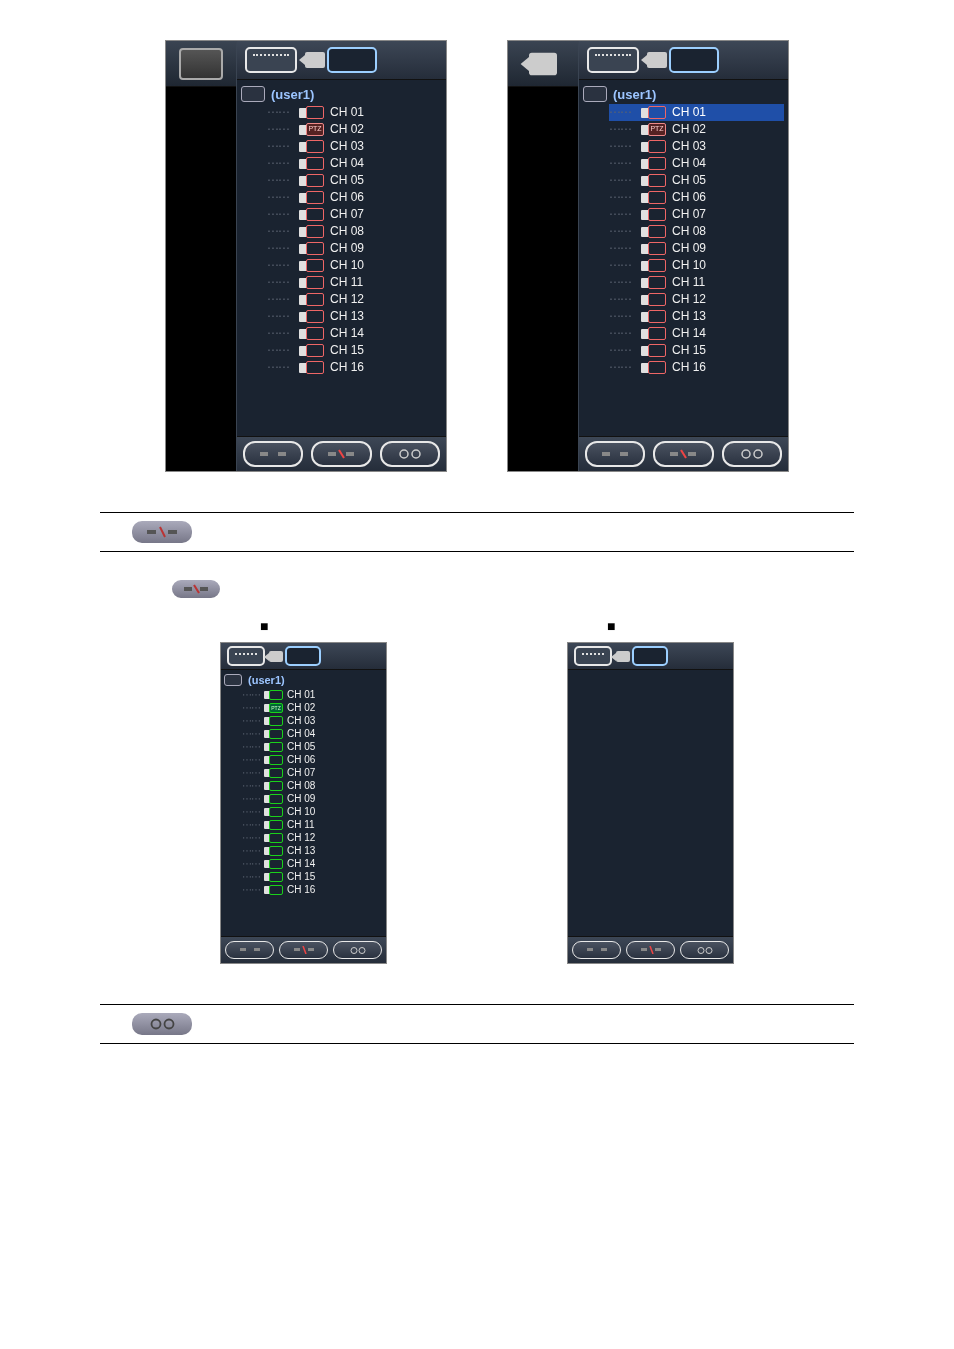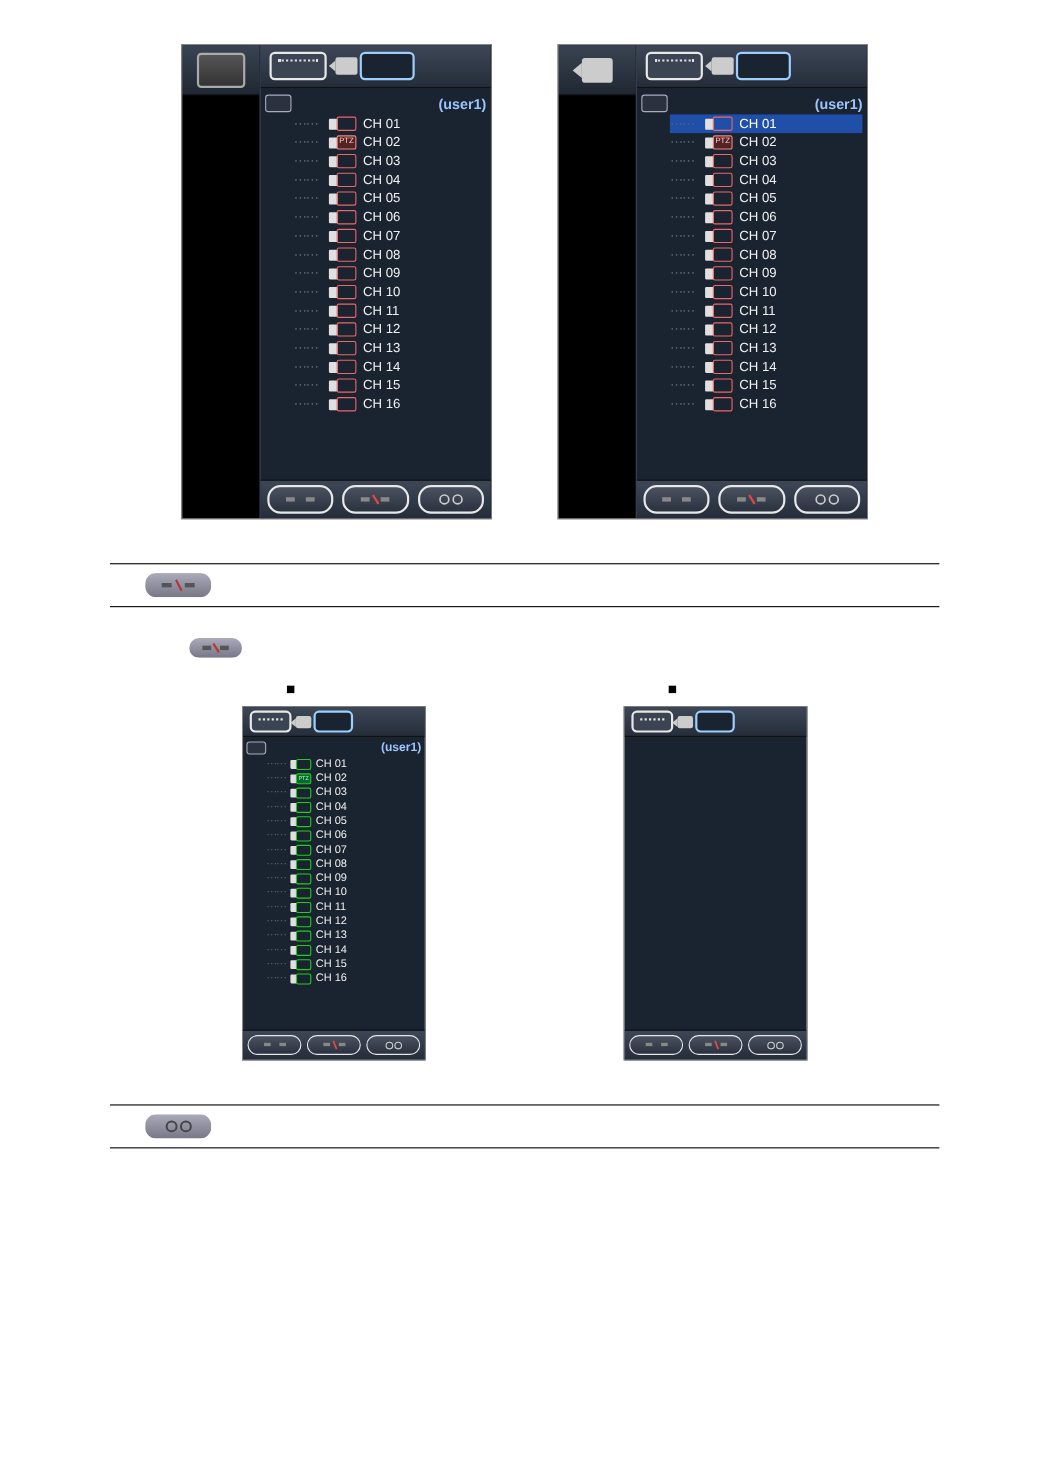--- a/index.html
+++ b/index.html
@@ -118,21 +118,20 @@
     overflow: hidden;
   }
   .tree-root {
     display: flex;
     align-items: center;
     gap: 6px;
     color: #9cc5ff;
     font-size: 13px;
     font-weight: bold;
     margin-bottom: 2px;
-    justify-content: space-between;
   }
   .root-icon {
     width: 22px;
     height: 14px;
     border: 1.5px solid #aab;
     border-radius: 3px;
     background: #2a3240;
   }
   .tree-items { padding-left: 26px; }
   .tree-item {

